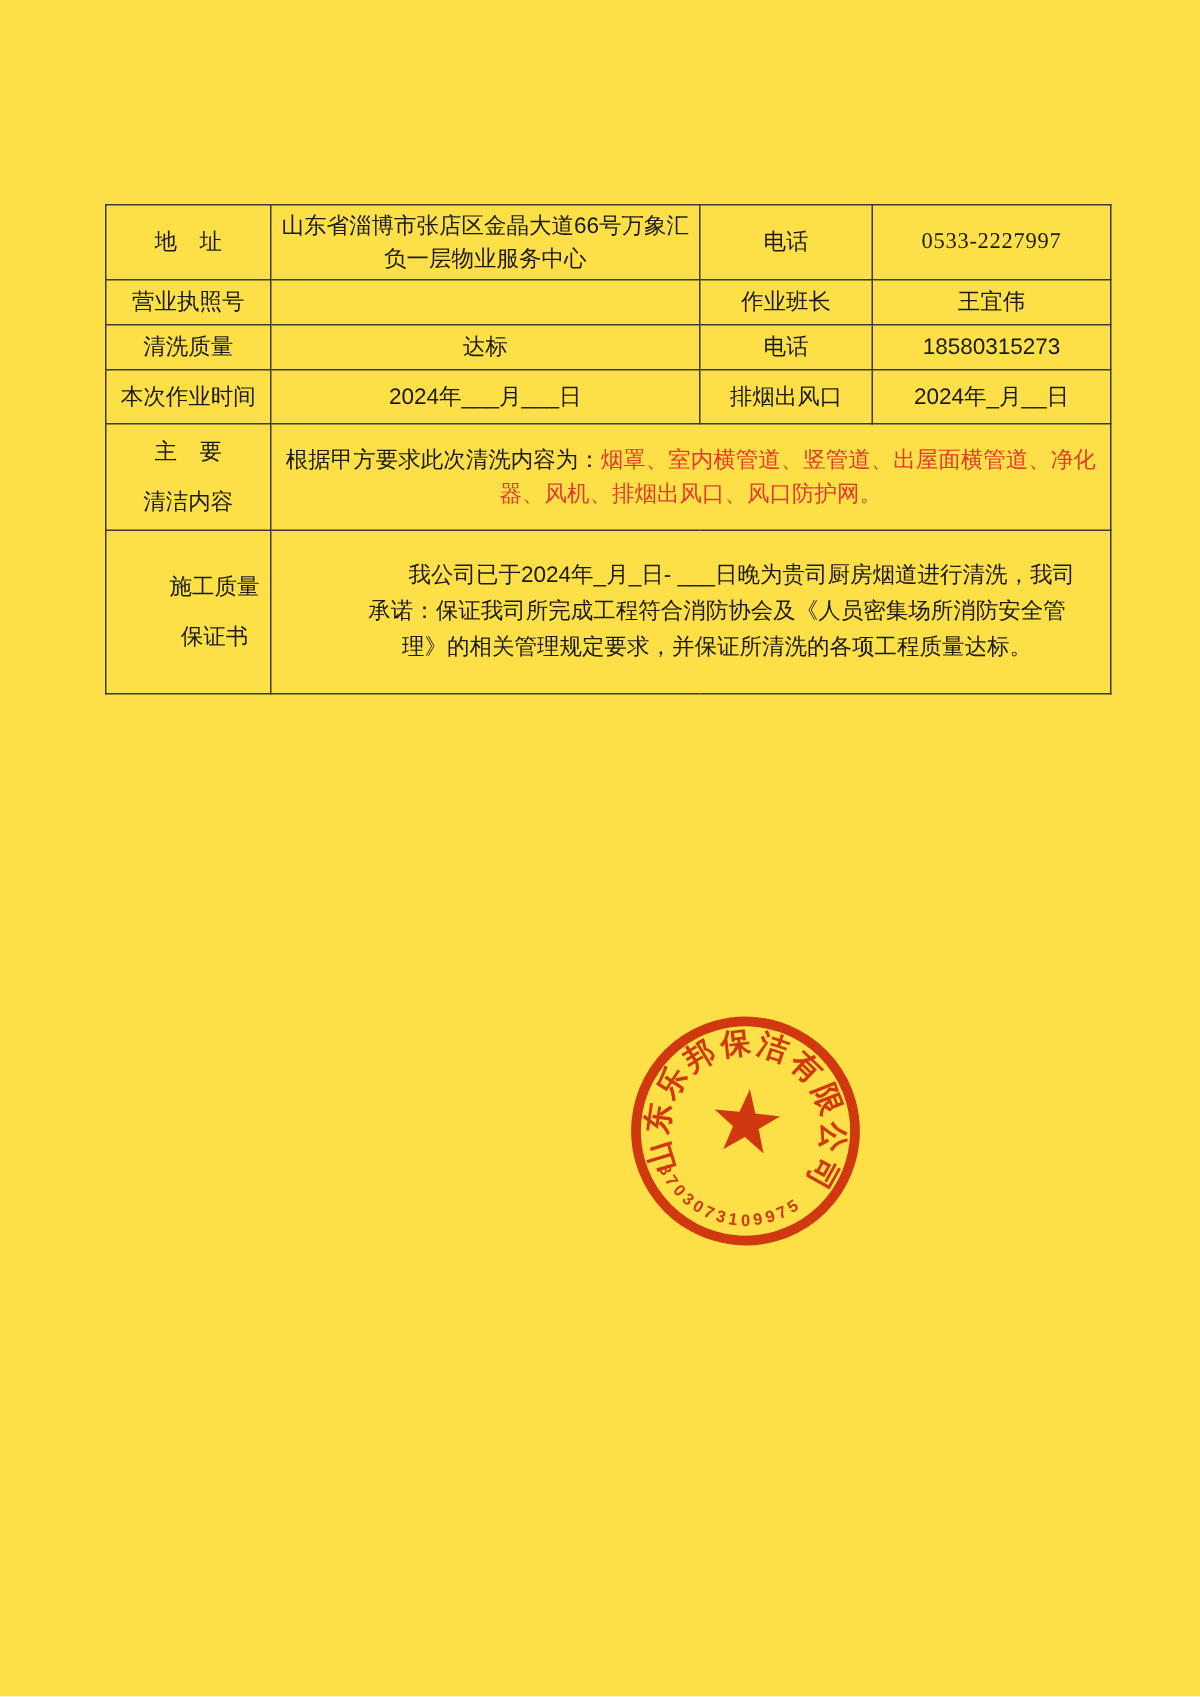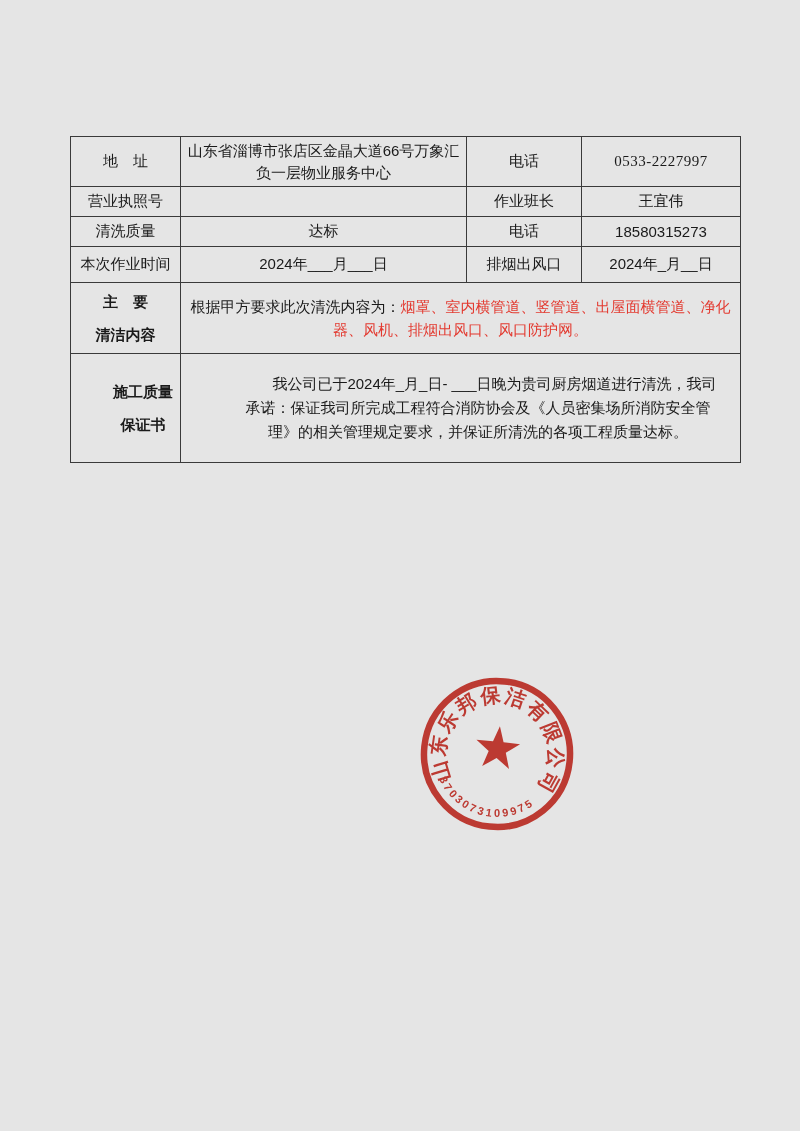--- a/index.html
+++ b/index.html
@@ -1,17 +1,17 @@
 <!DOCTYPE html>
 <html style="--red-text: #e33a30; --stamp-red: #cf3127;"><head>
 <meta charset="utf-8">
 <style>
   html,body{margin:0;padding:0;background:#ffffff;}
   .page{
-    position:relative;width:800px;height:1131px;background:#e5e5e5;overflow:hidden;
+    position:relative;width:800px;height:1131px;background:#fde047;overflow:hidden;
     font-family:"Liberation Sans","DejaVu Sans",sans-serif;color:#1a1a1a;
   }
   table.form{
     position:absolute;left:70px;top:136px;width:670px;
     border-collapse:collapse;table-layout:fixed;
   }
   table.form td{
     border:1px solid #3a3a3a;font-size:15px;padding:0;
     text-align:center;vertical-align:middle;color:#1a1a1a;
   }
@@ -19,21 +19,21 @@
   tr.r2 td{height:29px;}
   tr.r3 td{height:29px;}
   tr.r4 td{height:35px;}
   tr.r5 td{height:70px;}
   tr.r6 td{height:108px;padding-left:35px;}
   tr.r7 td{height:347px;border-bottom-color:#9a9a9a;}
   .addr{
     text-align:left;padding:2px 3px;line-height:22px;font-size:15px;
   }
   .serif-num{font-family:"Liberation Serif","DejaVu Serif",serif;font-size:17px;letter-spacing:.5px;margin-top:36px;}
-  .two-line-label div{line-height:33px;font-weight:bold;}
+  .two-line-label div{line-height:33px;}
   .content-cell{
     text-align:left;padding:0 10px;line-height:23px;vertical-align:middle;margin-left:12px;
   }
   .content-cell .red{color:var(--red-text,#e33a30);}
   .guarantee-cell{
     text-align:left;padding:0 8px;vertical-align:middle;
   }
   .guarantee-cell p{
     margin:16px;line-height:24px;text-indent:2.2em;font-size:15px;
   }

